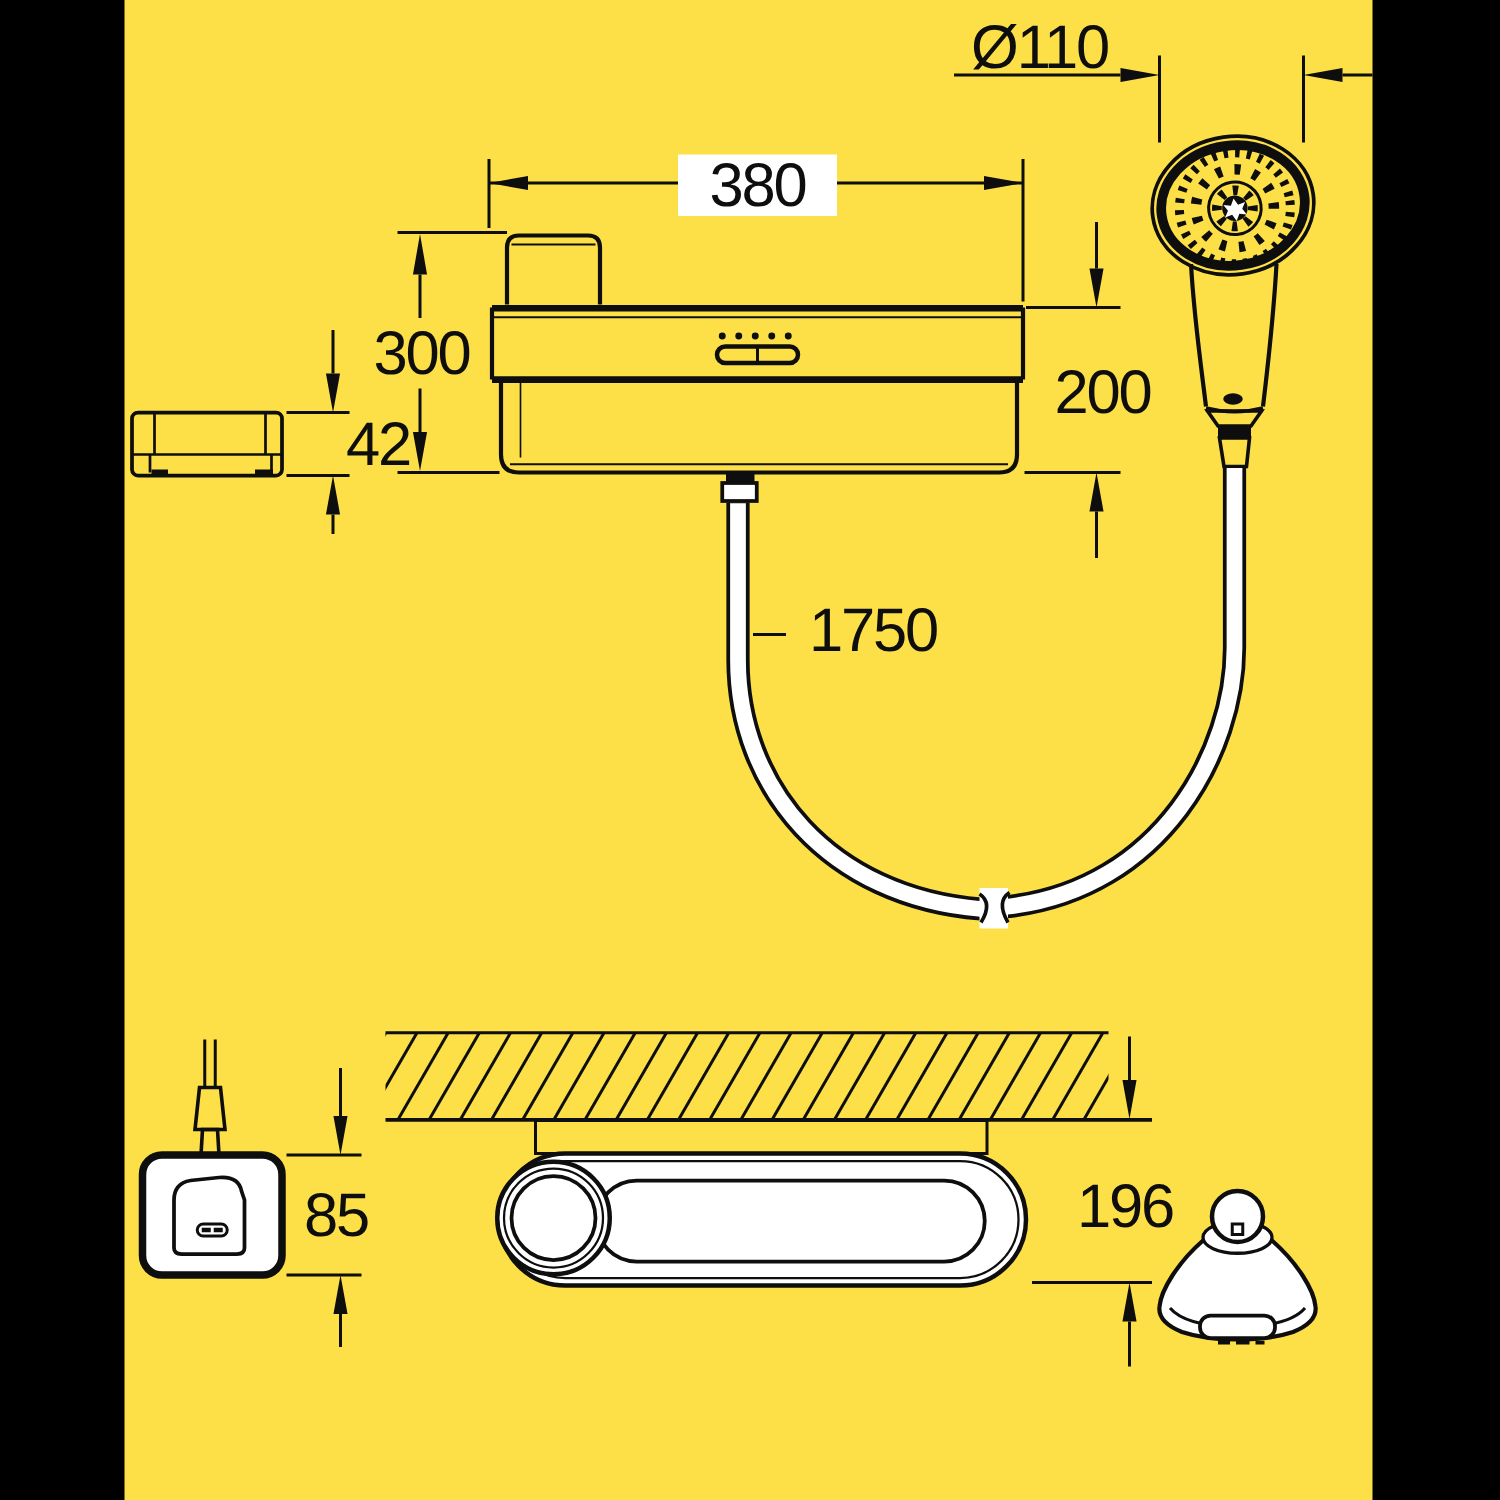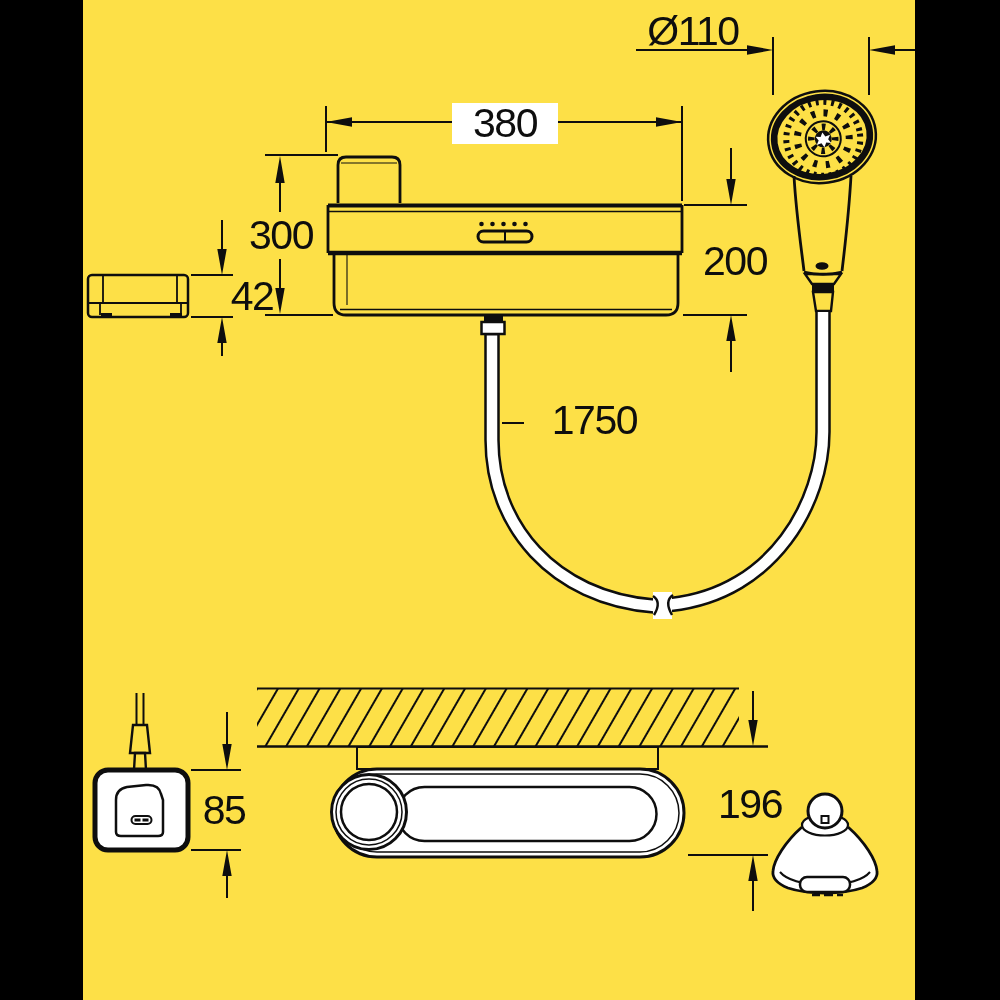--- a/index.html
+++ b/index.html
@@ -5,21 +5,21 @@
   html,body{margin:0;padding:0;background:#ffffff;}
   .stage{position:relative;width:1000px;height:1000px;background:#fde047;overflow:hidden;
          font-family:"Liberation Sans", sans-serif;}
   .bar{position:absolute;top:0;height:1000px;background:#000000;}
   .bar-left{left:0;width:83px;}
   .bar-right{left:915px;width:85px;}
   svg.draw{position:absolute;left:0;top:0;}
   .dim{position:absolute;font-size:41px;line-height:41px;letter-spacing:-1.5px;
        color:#0e0e0e;text-align:center;white-space:nowrap;}
   .dim.bg{background:#ffffff;}
-  .dim.left{text-align:right;}
+  .dim.left{text-align:center;}
 </style>
 </head>
 <body>
 
 <div class="stage">
 
   <div class="bar bar-left"></div>
   <div class="bar bar-right"></div>
 
   <svg class="draw" width="1000" height="1000" viewBox="0 0 1000 1000" fill="none" stroke="#0e0e0e" stroke-linecap="butt">

